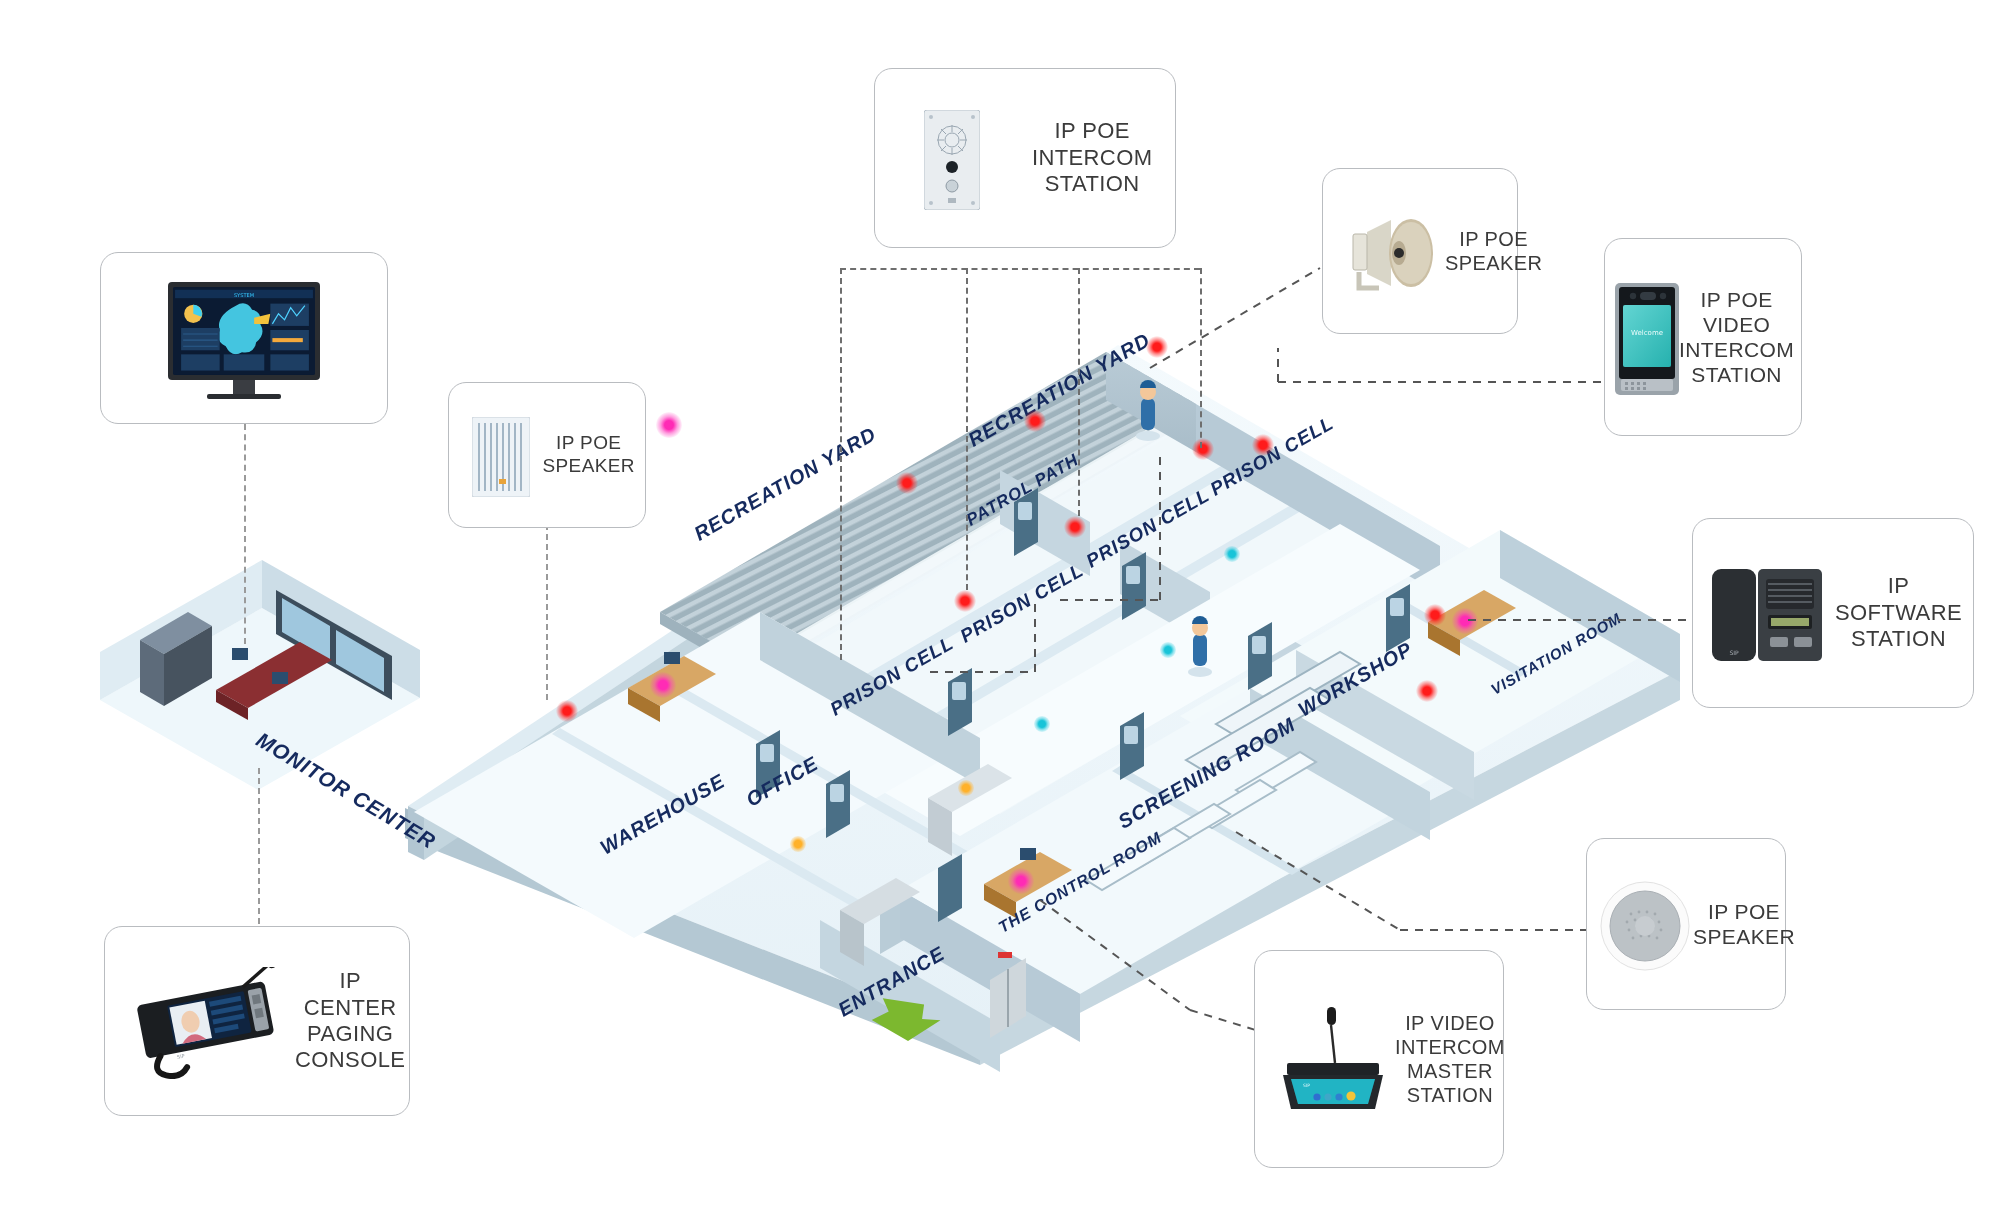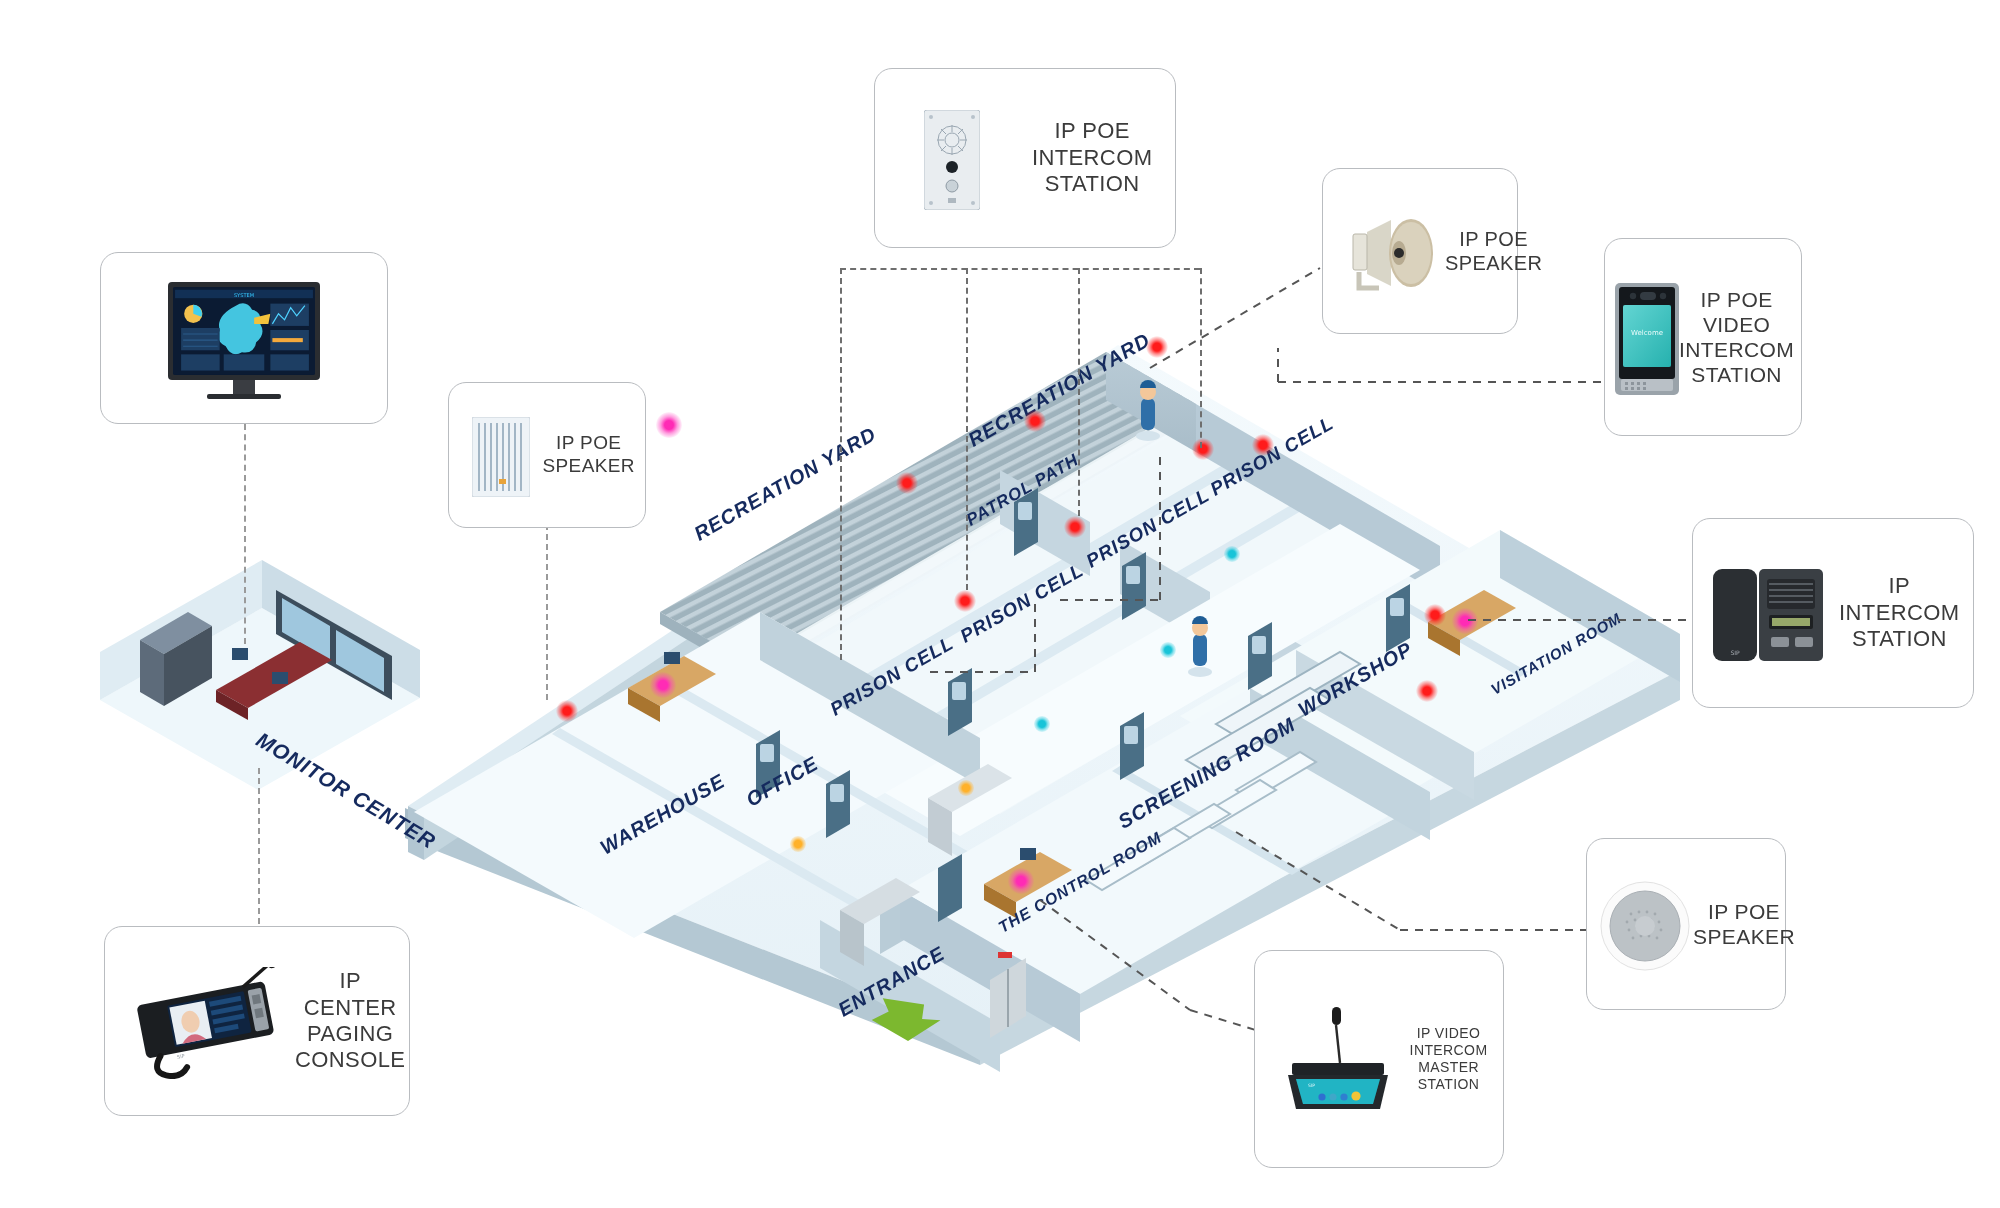--- a/index.html
+++ b/index.html
@@ -468,21 +468,21 @@
         <line x1="62" y1="33" x2="106" y2="33"></line>
           <line x1="62" y1="39" x2="106" y2="39"></line>
       </g>
       <rect x="62" y="52" width="44" height="14" rx="2" fill="#1d2022"></rect>
       <rect x="65" y="55" width="38" height="8" fill="#97a86a"></rect>
       <rect x="64" y="74" width="18" height="10" rx="2" fill="#8b9197"></rect>
       <rect x="88" y="74" width="18" height="10" rx="2" fill="#8b9197"></rect>
       <text x="28" y="92" font-size="6" fill="#aab0b6" text-anchor="middle" font-family="DejaVu Sans">SIP</text>
     </svg>
   </div>
-  <div class="cap">IP INTERCOM STATION</div>
+  <div class="cap">IP SOFTWARE STATION</div>
 </div>
 
 <div class="card" style="left:1586px;top:838px;width:200px;height:172px;">
   <div class="pic">
     <svg width="96" height="96" viewBox="0 0 96 96">
       <circle cx="48" cy="48" r="44" fill="#fbfbfb" stroke="#e2e2e2"></circle>
       <circle cx="48" cy="48" r="35" fill="#bcc2c6"></circle>
       <circle cx="48" cy="48" r="35" fill="none" stroke="#a9afb4" stroke-width="1"></circle>
       <g fill="#9aa1a6" opacity=".75">
         <circle cx="34" cy="36" r="1.4"></circle>
@@ -521,21 +521,21 @@
       <polygon points="26,74 110,74 103,99 33,99" fill="#0a7f92" opacity=".25"></polygon>
       <g>
         <circle cx="52" cy="92" r="3.6" fill="#2f6fd0"></circle>
         <circle cx="63" cy="92" r="3.6" fill="#3fa7c8"></circle>
         <circle cx="74" cy="92" r="3.6" fill="#2f7fd0"></circle>
         <circle cx="86" cy="91" r="4.6" fill="#f2c438"></circle>
       </g>
       <text x="38" y="82" font-size="4.5" fill="#dff7fa" font-family="DejaVu Sans">SIP</text>
     </svg>
   </div>
-  <div class="cap" style="font-size:14px;white-space:pre-line;">IP VIDEO INTERCOM
+  <div class="cap" style="font-size:20px;white-space:pre-line;">IP VIDEO INTERCOM
 MASTER STATION</div>
 </div>
 
 <div class="card" style="left:104px;top:926px;width:306px;height:190px;">
   <div class="pic">
     <svg width="180" height="112" viewBox="0 0 180 112">
       <g transform="rotate(-11 90 56)">
         <rect x="26" y="26" width="130" height="54" rx="5" fill="#1b1e21"></rect>
         <rect x="56" y="32" width="78" height="42" rx="2" fill="#0f2440"></rect>
         <rect x="58" y="34" width="36" height="38" fill="#e9eef3"></rect>

